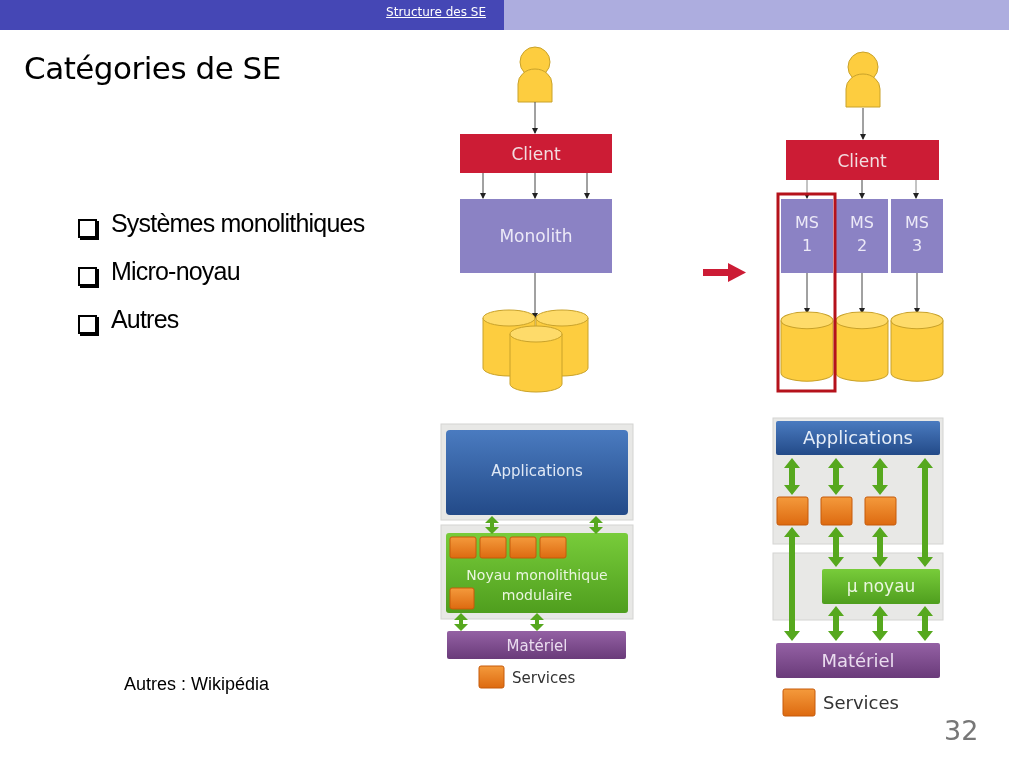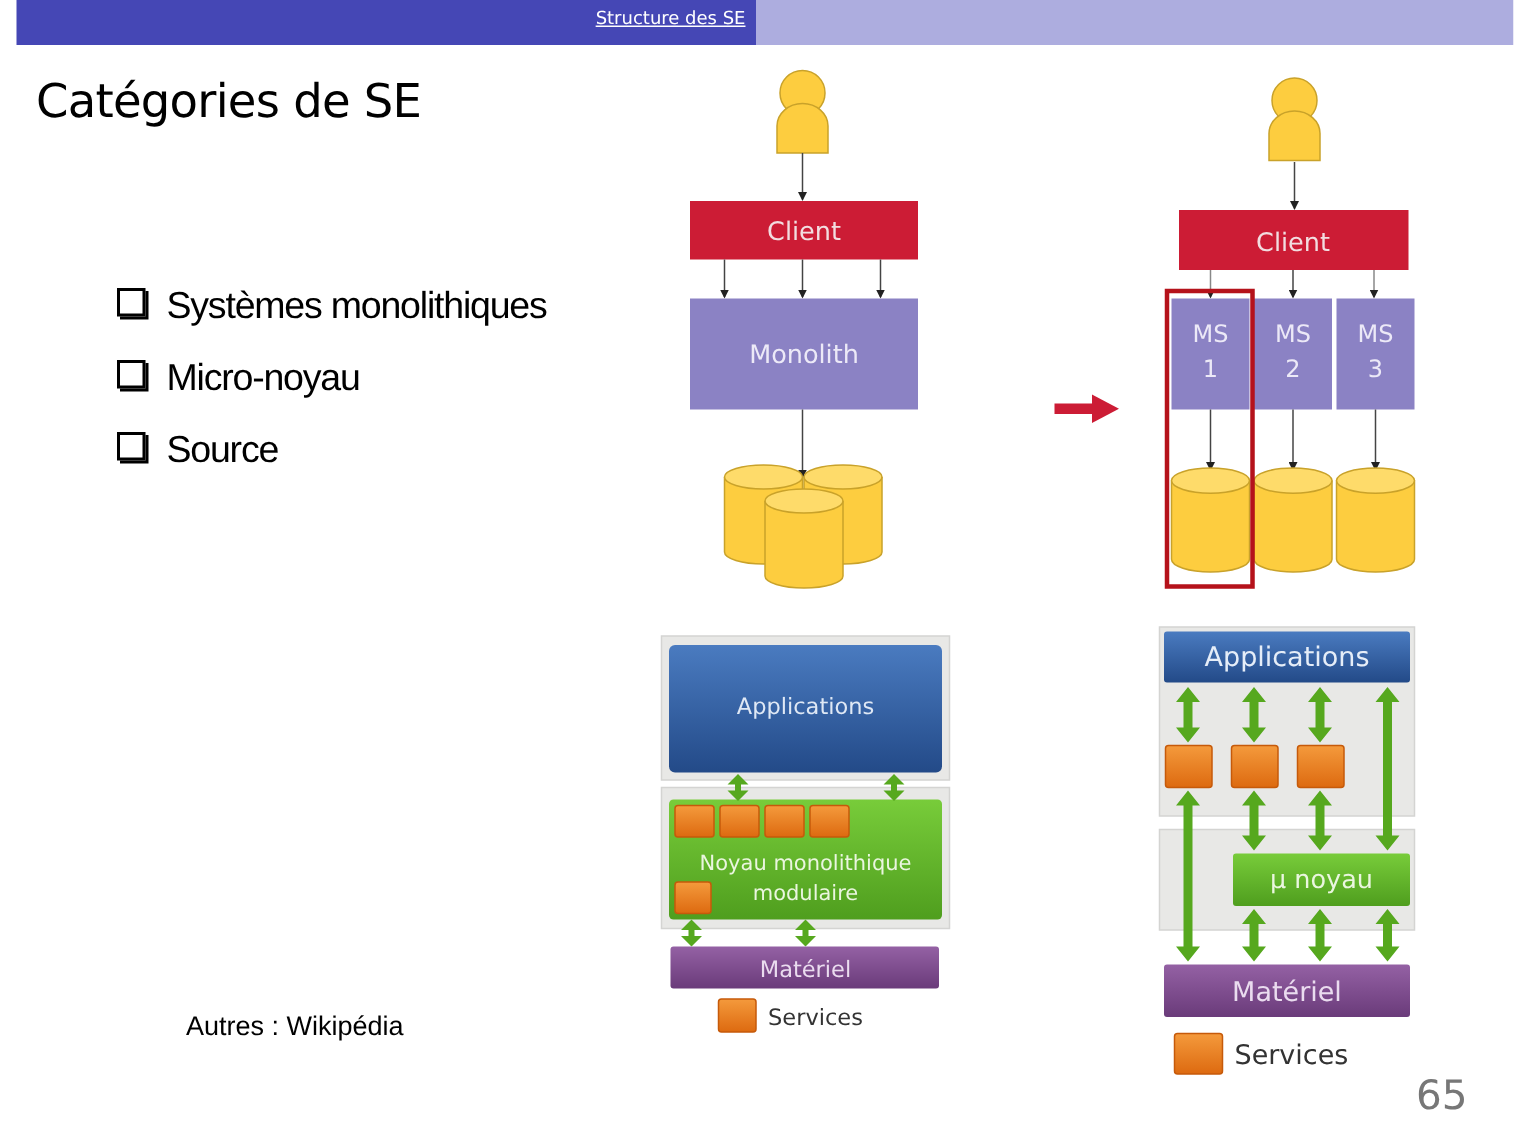--- a/index.html
+++ b/index.html
@@ -1,22 +1,22 @@
 <!DOCTYPE html>
 <html><head>
 <meta charset="utf-8">
 <style>
   html, body { margin:0; padding:0; }
   body { width:1009px; height:757px; position:relative; background:#ffffff; overflow:hidden; font-family:"DejaVu Sans", sans-serif; }
-  .topbar-left { position:absolute; left:11px; top:0; width:504px; height:30px; background:#4547b5; }
+  .topbar-left { position:absolute; left:0; top:0; width:504px; height:30px; background:#4547b5; }
   .topbar-right { position:absolute; left:504px; top:0; width:505px; height:30px; background:#adaddf; }
   .section-link { position:absolute; right:18px; top:5px; color:#ffffff; font-size:12px; text-decoration:underline; font-family:"DejaVu Sans", sans-serif; }
   .title { position:absolute; left:24px; top:50px; font-size:31px; color:#000000; font-family:"DejaVu Sans", sans-serif; letter-spacing:-0.5px; }
   .bullets { position:absolute; left:78px; top:190px; margin:0; padding:0; list-style:none; }
-  .bullets li { height:48px; display:flex; align-items:flex-start; font-size:25px; color:#000; font-family:"Liberation Sans", sans-serif; letter-spacing:-0.8px; }
+  .bullets li { height:48px; display:flex; align-items:flex-end; font-size:25px; color:#000; font-family:"Liberation Sans", sans-serif; letter-spacing:-0.8px; }
   .box-icon { display:inline-block; width:15px; height:15px; border:2px solid #000; box-shadow:2px 2px 0 #000; margin-right:14px; margin-top:2px; background:#fff; }
   .source { position:absolute; left:124px; top:674px; font-size:18px; color:#000; font-family:"Liberation Sans", sans-serif; }
   .page-num { position:absolute; left:944px; top:715px; font-size:27px; color:#777; font-family:"DejaVu Sans", sans-serif; }
   svg text { font-family:"DejaVu Sans", sans-serif; }
 </style>
 </head>
 <body>
 
 <div class="topbar-left">
   <span class="section-link">Structure des SE</span>
@@ -29,26 +29,26 @@
   <li>
       <span class="box-icon"></span>
       <span>Systèmes monolithiques</span>
     </li>
   <li>
       <span class="box-icon"></span>
       <span>Micro-noyau</span>
     </li>
   <li>
       <span class="box-icon"></span>
-      <span>Source</span>
+      <span>Autres</span>
     </li>
 </ul>
 
 <div class="source">Autres : Wikipédia</div>
-<div class="page-num">65</div>
+<div class="page-num">32</div>
 
 <svg width="1009" height="757" style="position:absolute;left:0;top:0;">
   <defs>
     <marker id="ah" markerWidth="6" markerHeight="6" refX="5" refY="3" orient="auto">
       <path d="M0,0 L6,3 L0,6 z" fill="#222"></path>
     </marker>
     <linearGradient id="appsGrad" x1="0" y1="0" x2="0" y2="1">
       <stop offset="0" stop-color="#4a7bc0"></stop>
         <stop offset="1" stop-color="#234a88"></stop>
     </linearGradient>

